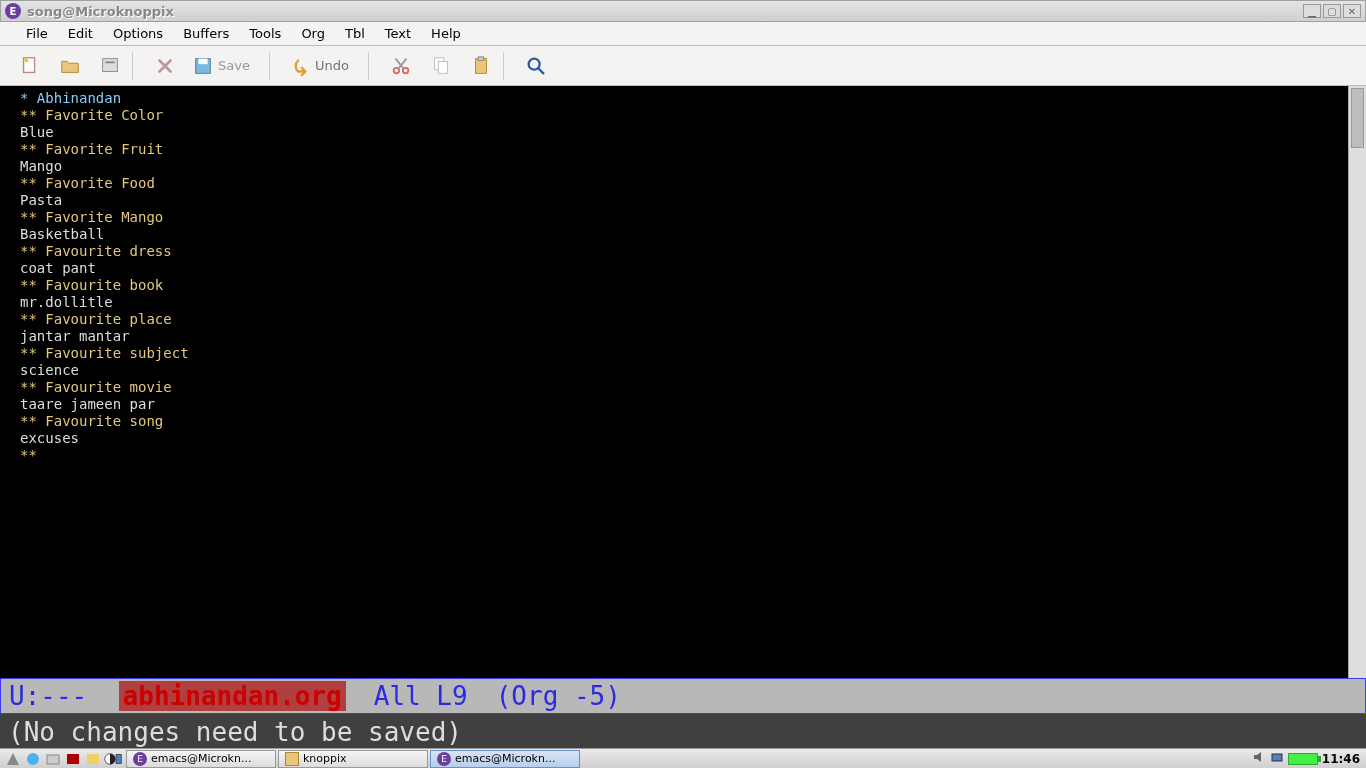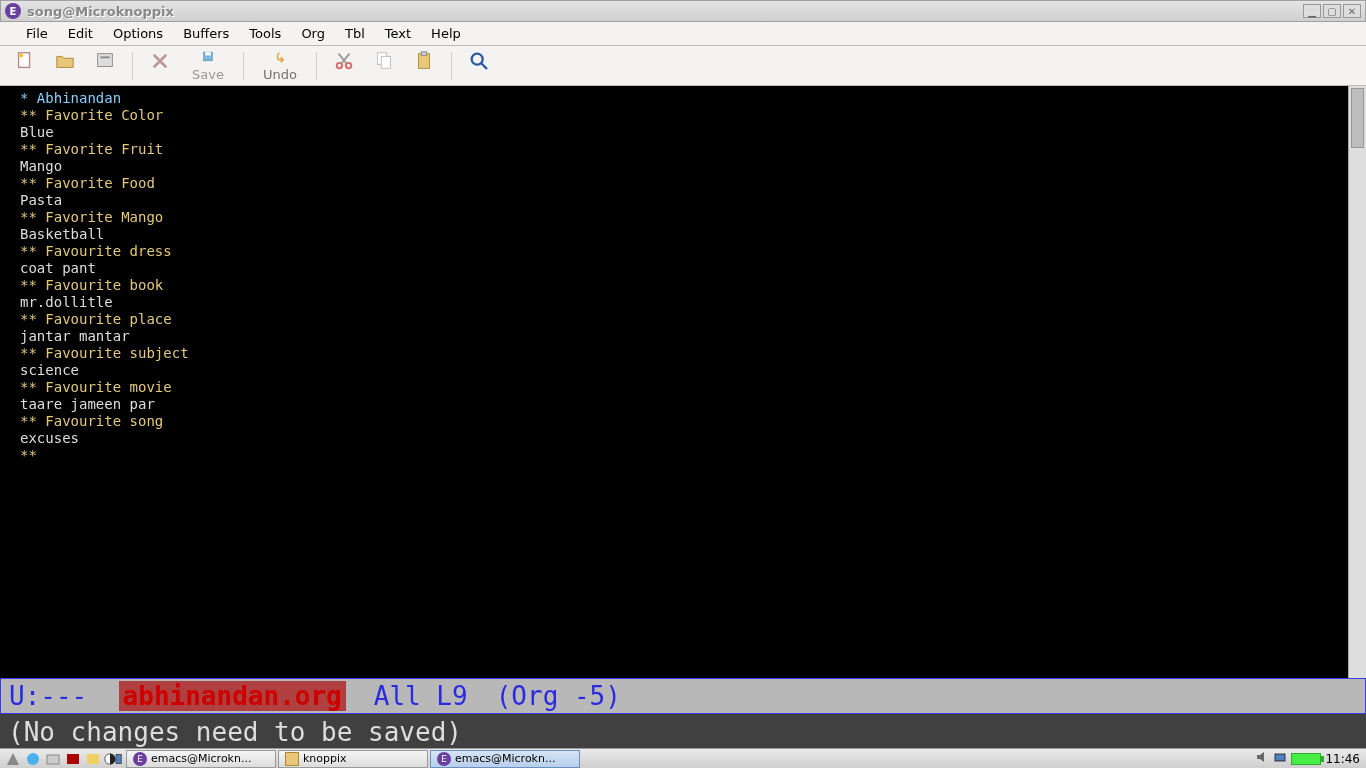--- a/index.html
+++ b/index.html
@@ -11,21 +11,21 @@
 .titlebar .title { margin-left:6px; color:#888; font-weight:bold; text-shadow:1px 1px 0 #fff; }
 .titlebar .win-btns { margin-left:auto; display:flex; gap:2px; }
 .titlebar .win-btn { width:18px; height:14px; border:1px solid #999; background:#ddd; display:flex; align-items:center; justify-content:center; font-size:10px; color:#666; }
 
 
 .menubar { height:24px; background:#f4f3f2; border-bottom:1px solid #bcbcbc; display:flex; align-items:center; padding:0 16px; gap:0; }
 .menubar .menu-item { padding:3px 10px; cursor:default; }
 
 
 .toolbar { height:40px; background:#f4f3f2; border-bottom:1px solid #bcbcbc; display:flex; align-items:center; padding:0 8px; gap:6px; }
-.tool-btn { width:34px; height:34px; display:flex; align-items:center; justify-content:space-between; border:1px solid transparent; border-radius:3px;flex-direction:column; }
+.tool-btn { width:34px; height:34px; display:flex; align-items:center; justify-content:flex-end; border:1px solid transparent; border-radius:3px; }
 .tool-btn.wide { width:auto; padding:0 8px; gap:4px; }
 .tool-label { font-size:13px; color:#999; }
 .tool-sep { width:1px; height:28px; background:#ccc; margin:0 4px; }
 .ico { width:22px; height:22px; }
 
 
 .editor-wrap { display:flex; height:592px; }
 .editor { flex:1; background:#000; color:#ccc; font-family:"DejaVu Sans Mono",monospace; font-size:14px; padding:4px 20px; line-height:17px; overflow:hidden; }
 .scrollbar { width:18px; background:#dedede; border-left:1px solid #aaa; position:relative; }
 .scrollbar .thumb { position:absolute; left:2px; right:2px; top:2px; height:60px; background:#bdbdbd; border:1px solid #999; }
@@ -43,21 +43,21 @@
 
 .minibuffer { height:36px; background:#404040; color:#ddd; font-family:"DejaVu Sans Mono",monospace; font-size:26px; padding:0 8px; display:flex; align-items:center; }
 
 
 .taskbar { position:absolute; bottom:0; left:0; right:0; height:20px; background:linear-gradient(to bottom,#eaeaea,#cfcfcf); border-top:1px solid #999; display:flex; align-items:center; font-size:11px; }
 .taskbar .launchers { display:flex; align-items:center; gap:2px; padding:0 4px; }
 .taskbar .launch { width:18px; height:16px; display:flex; align-items:center; justify-content:center; }
 .taskbar .task-btn { height:18px; border:1px solid #999; background:linear-gradient(to bottom,#f5f5f5,#dcdcdc); padding:0 6px; margin-right:2px; display:flex; align-items:center; gap:4px; min-width:150px; font-size:11px; cursor:default; }
 .taskbar .task-btn.active { background:linear-gradient(to bottom,#d6e4f5,#b8cfeb); border-color:#6a8fc0; }
 .taskbar .tray { margin-left:auto; display:flex; align-items:center; gap:4px; padding:0 6px; }
-.clock { font-weight:normal; font-size:12px; }
+.clock { font-weight:bold; font-size:12px; }
 .battery { width:30px; height:12px; border:1px solid #3a3; background:#4e4; position:relative; }
 .battery::after { content:""; position:absolute; right:-4px; top:2px; width:3px; height:6px; background:#3a3; }
 </style>
 </head>
 <body>
 
 <div class="titlebar">
   <div class="app-icon">E</div>
   <div class="title">song@Microknoppix</div>
   <div class="win-btns">

